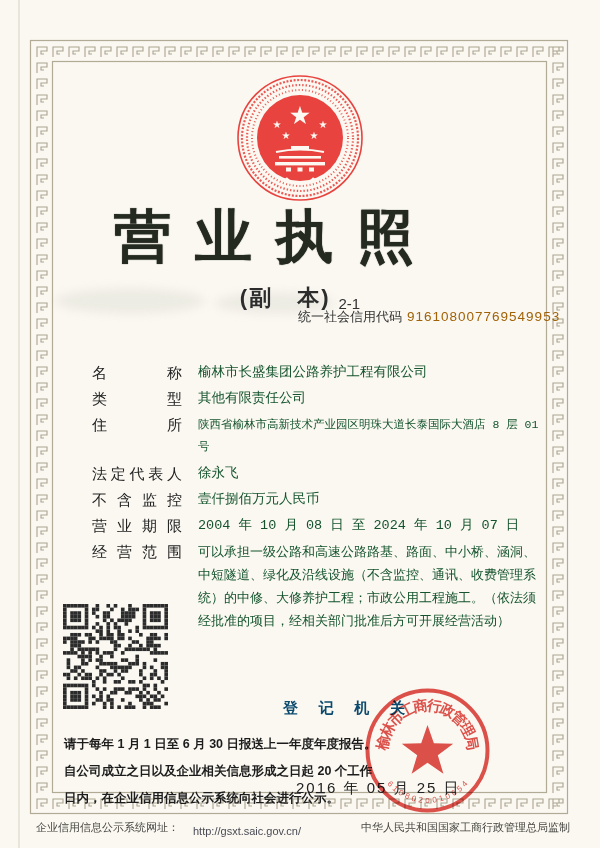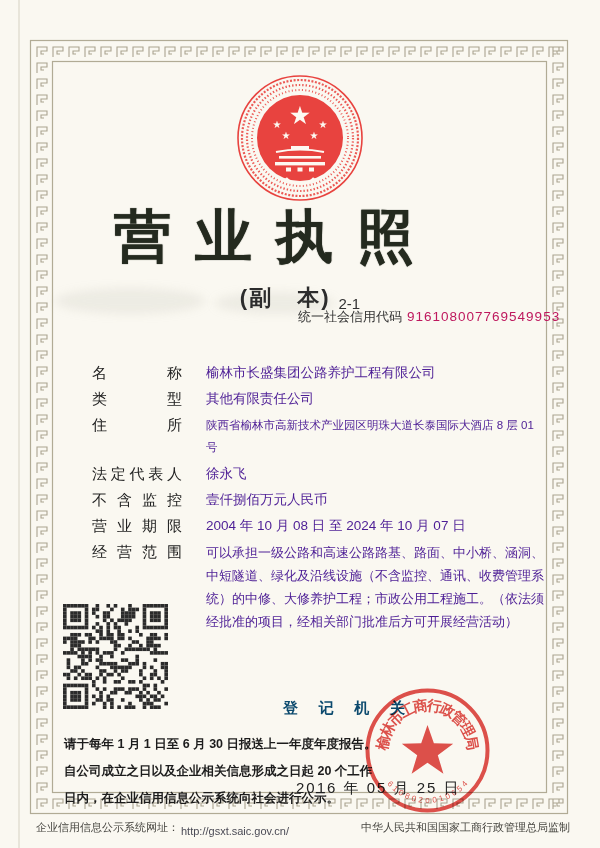--- a/index.html
+++ b/index.html
@@ -10,35 +10,35 @@
   .blob{position:absolute;background:rgba(160,160,152,.14);border-radius:50%;filter:blur(5px);}
   .blob1{left:55px;top:288px;width:150px;height:26px;}
   .blob2{left:215px;top:292px;width:120px;height:22px;}
   .emblem-wrap{position:absolute;left:230px;top:72px;width:140px;height:140px;}
   .title{position:absolute;left:0;top:199px;width:528px;display:flex;justify-content:center;}
   .title span{font-size:57px;font-weight:900;color:#242a1f;letter-spacing:.42em;margin-right:-.42em;text-shadow:0 0 1px #242a1f;}
   .subtitle{position:absolute;left:0;top:283px;width:600px;display:flex;justify-content:center;align-items:flex-end;gap:8px;}
   .subtitle .copytype{font-size:22px;font-weight:600;color:#2c2c2c;letter-spacing:2px;}
   .subtitle .copyno{font-size:15px;color:#333;padding-bottom:1px;text-align:right;}
   .creditline{position:absolute;left:298px;top:308px;font-size:13px;color:#333;white-space:nowrap;}
-  .creditline .code{font-size:13.5px;color:#be185d;letter-spacing:1px;margin-left:5px;}
+  .creditline .code{font-size:13.5px;color:#a16207;letter-spacing:1px;margin-left:5px;}
   .fields{position:absolute;left:92px;top:362px;width:452px;}
-  .frow{display:flex;margin-bottom:5px;gap:8px;}
+  .frow{display:flex;margin-bottom:5px;}
   .flabel{flex:0 0 90px;font-size:15px;font-weight:500;color:#222;text-align:justify;text-align-last:justify;text-justify:inter-character;line-height:21px;}
-  .fvalue{flex:1;margin-left:16px;font-size:13.5px;color:#4c1d95;line-height:21px;}
+  .fvalue{flex:1;margin-left:16px;font-size:13.5px;color:#14532d;line-height:21px;font-family:Liberation Mono, monospace;}
   .fvalue.small{font-size:11.5px;line-height:22px;}
   .fvalue.scope{font-size:13px;line-height:23px;}
   .qr{position:absolute;left:63px;top:604px;}
   .regauth{position:absolute;left:283px;top:699px;font-size:15px;font-weight:600;color:#0c4a6e;letter-spacing:.55em;white-space:nowrap;}
   .notice{position:absolute;left:64px;top:731px;width:320px;font-size:12.5px;font-weight:600;color:#1c1c1c;line-height:27px;white-space:nowrap;}
   .issue-date{position:absolute;left:296px;top:779px;font-size:15px;font-weight:500;color:#222;letter-spacing:2px;white-space:nowrap;}
   .seal{position:absolute;left:355px;top:678px;opacity:.88;mix-blend-mode:multiply;}
   .footer{position:absolute;left:0;top:820px;width:600px;font-size:11px;color:#45443f;}
   .footer .fleft{position:absolute;left:36px;top:0;white-space:nowrap;}
-  .footer .furl{position:relative;top:4px;color:#4a4a55;margin-left:2px;}
+  .footer .furl{position:relative;top:4px;color:#4a4a55;margin-left:14px;}
   .footer .fright{position:absolute;right:30px;top:0;white-space:nowrap;text-align:center;}
 </style>
 </head>
 <body>
 
 <div class="page">
 
   <div class="scan-edge"></div>
 
   <svg class="frame" width="600" height="848" viewBox="0 0 600 848">

